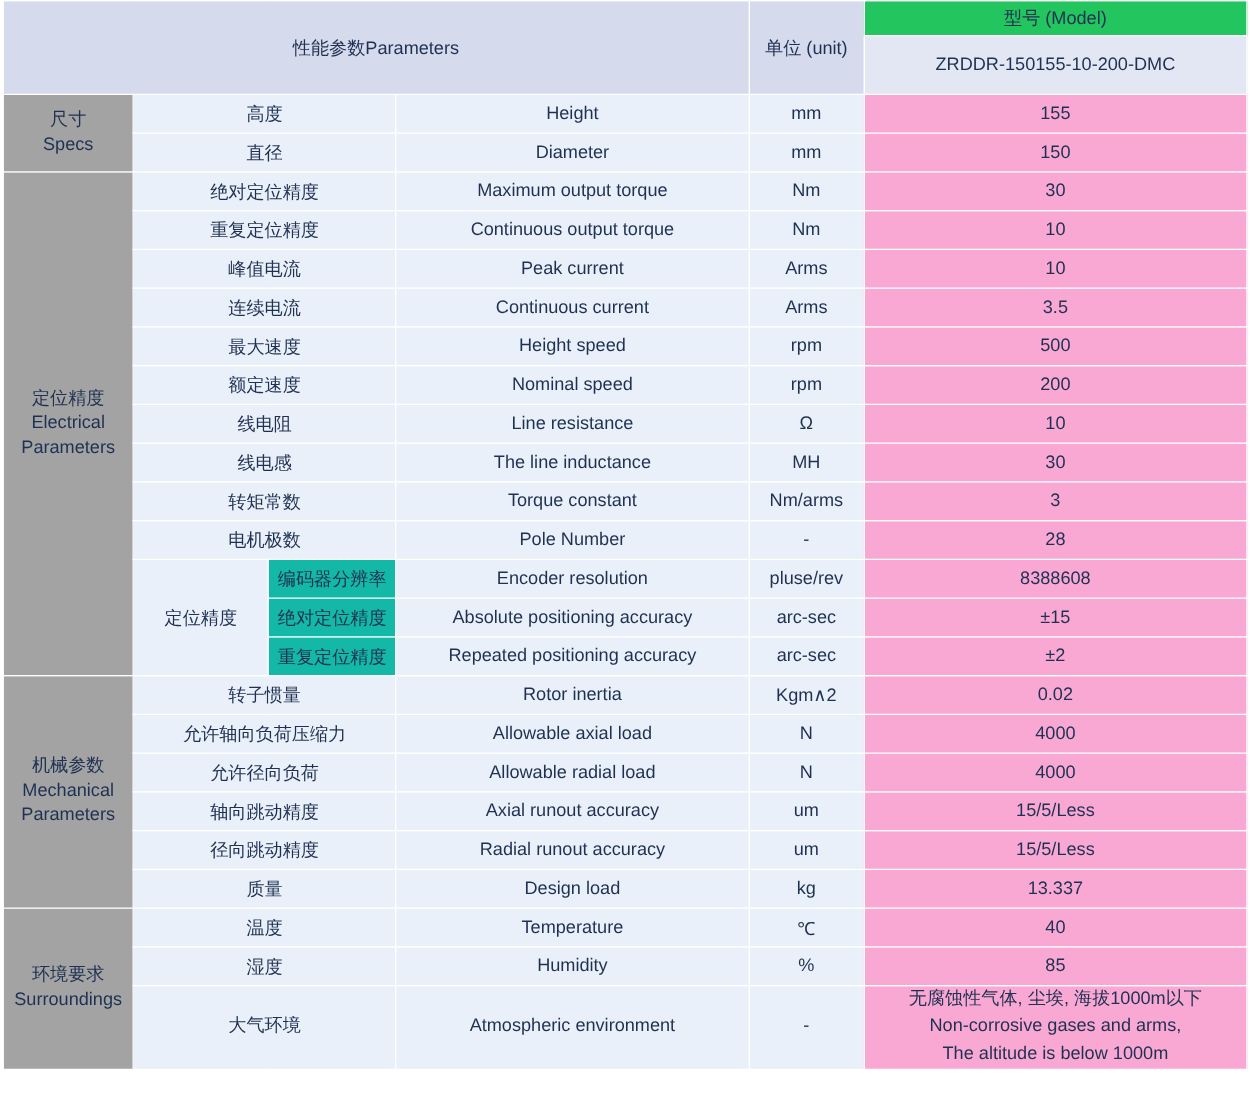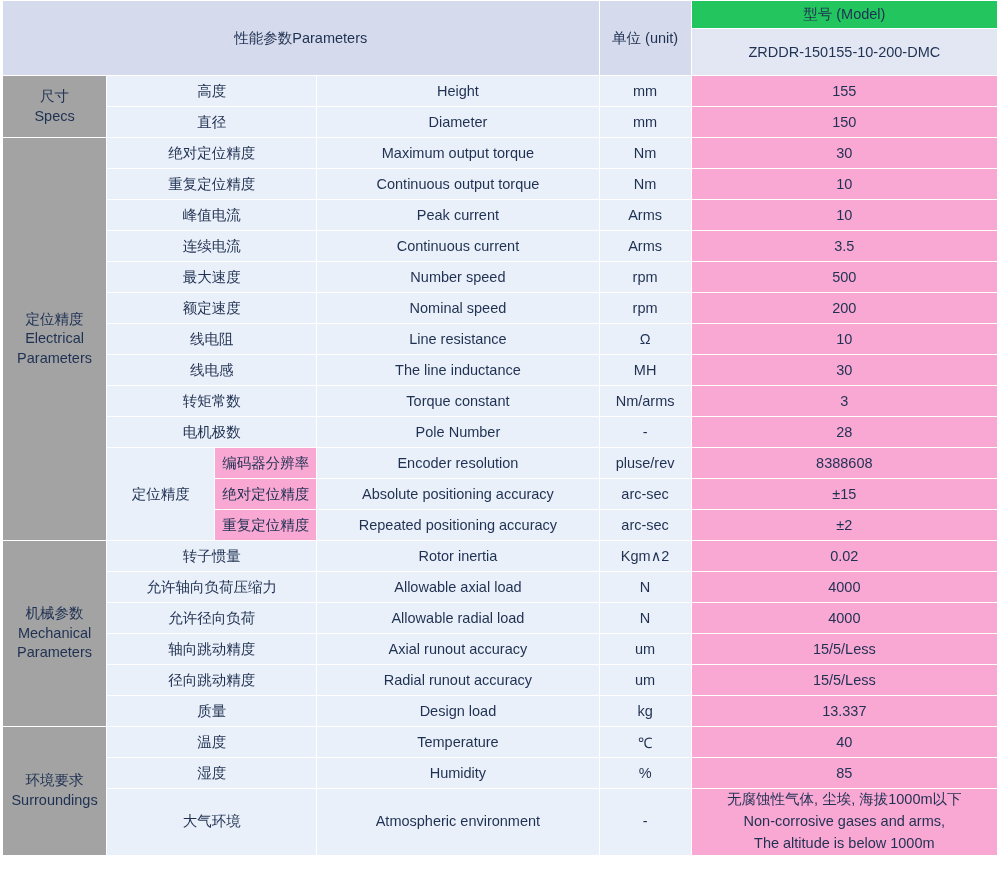--- a/index.html
+++ b/index.html
@@ -70,21 +70,21 @@
   }
 
   
   .grp {
     background: #a3a3a3;
     font-size: 14.5px;
     line-height: 1.35;
     color: #24375a;
   }
   .cell-cn   { background: #eaf0f9; }
-  .cell-sub  { background: #f9a8d4; }
+  .cell-sub  { background: #14b8a6; }
   .cell-en   { background: #eaf0f9; text-align: left; padding-left: 12px; }
   .cell-unit { background: #eaf0f9; }
   .cell-val  { background: #f9a8d4; margin-left: 19px; }
   .row-h { height: 31px; }
   .row-atm { height: 67px; line-height: 1.5; }
 
   .note {
     margin: 7px 2px 0 2px;
     font-size: 11.5px;
     line-height: 1.55;
@@ -157,21 +157,21 @@
       <td class="cell-val">10</td>
     </tr>
     <tr class="row-h">
       <td class="cell-cn" colspan="2">连续电流</td>
       <td class="cell-en">Continuous current</td>
       <td class="cell-unit">Arms</td>
       <td class="cell-val">3.5</td>
     </tr>
     <tr class="row-h">
       <td class="cell-cn" colspan="2">最大速度</td>
-      <td class="cell-en">Number speed</td>
+      <td class="cell-en">Height speed</td>
       <td class="cell-unit">rpm</td>
       <td class="cell-val">500</td>
     </tr>
     <tr class="row-h">
       <td class="cell-cn" colspan="2">额定速度</td>
       <td class="cell-en">Nominal speed</td>
       <td class="cell-unit">rpm</td>
       <td class="cell-val">200</td>
     </tr>
     <tr class="row-h">

